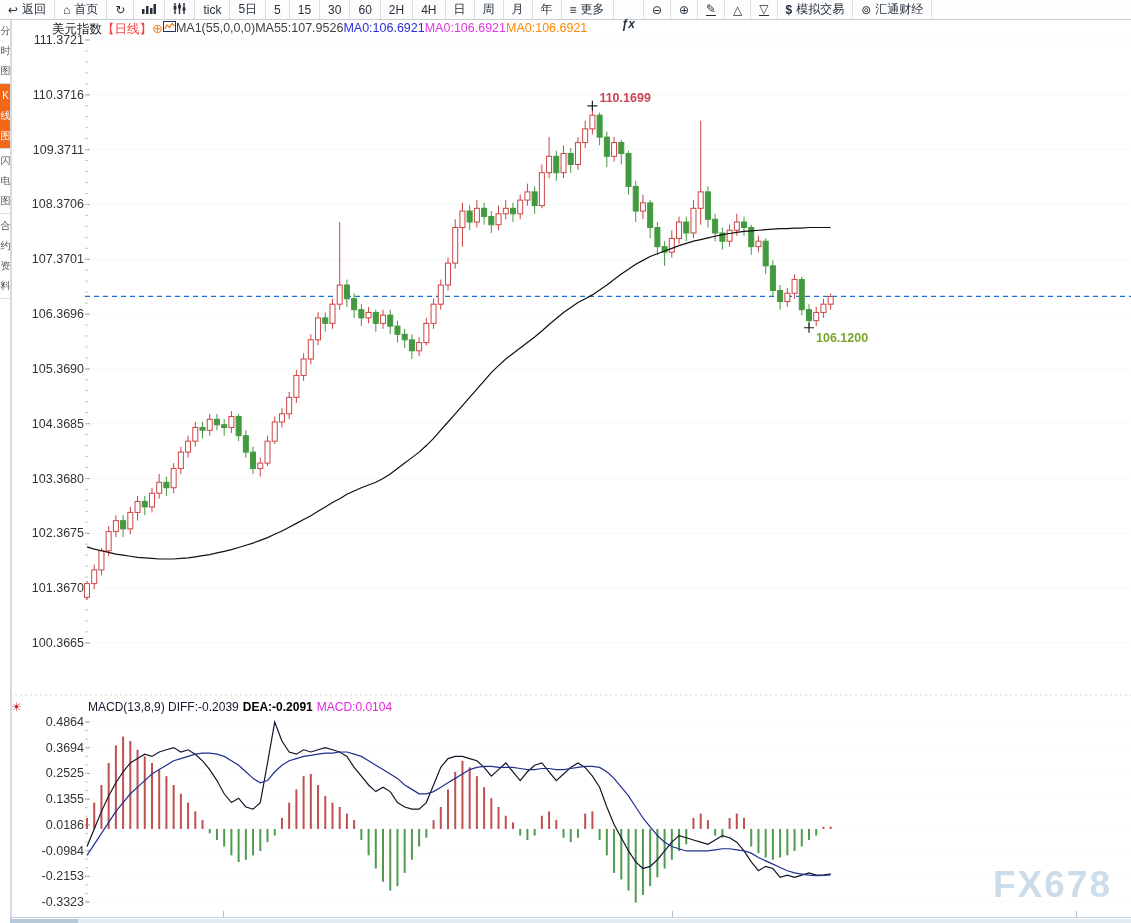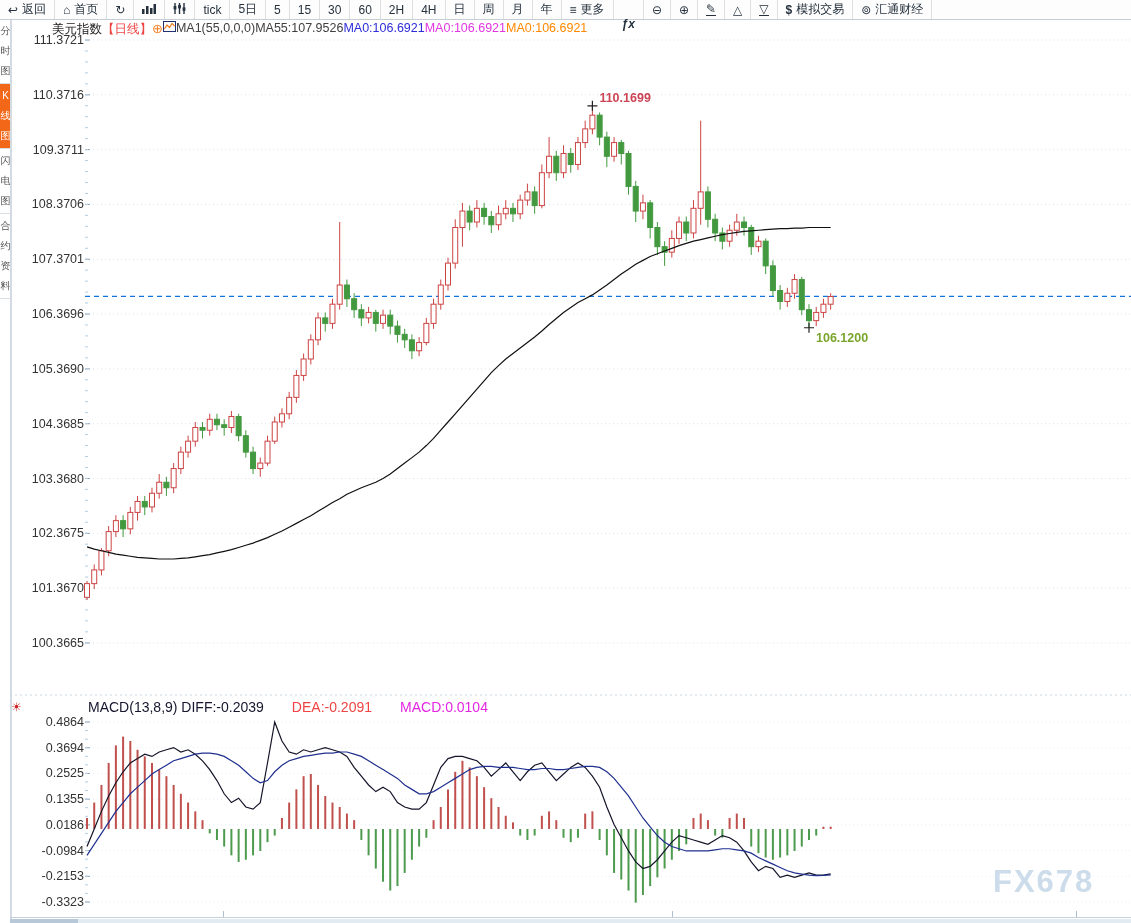--- a/index.html
+++ b/index.html
@@ -26,27 +26,27 @@
     font-size:12.5px;color:#222;z-index:4;}
   #main-header .sym{color:#222;}
   #main-header .period{color:#ef4444;}
   #main-header .plus{color:#f08028;font-size:13px;}
   #main-header .ma-dark{color:#404040;}
   #main-header .ma-blue{color:#2c2cd8;}
   #main-header .ma-magenta{color:#e236e2;}
   #main-header .ma-orange{color:#ff8800;}
 
   #macd-header{position:absolute;left:88px;top:699px;height:15px;display:flex;align-items:center;
-    gap:28px;font-size:14px;z-index:4;}
+    gap:4px;font-size:12px;z-index:4;}
   #macd-header .m-dark{color:#16162e;}
-  #macd-header .m-blue{color:#ef4444;}
+  #macd-header .m-blue{color:#000000;font-weight:bold;}
   #macd-header .m-magenta{color:#e326e3;text-align:right;}
   #sun-icon{position:absolute;left:11px;top:700px;font-size:12px;color:#cc2222;z-index:4;}
 
-  #watermark{position:absolute;left:993px;top:864px;font-size:31px;font-weight:bold;
+  #watermark{position:absolute;left:993px;top:864px;font-size:37px;font-weight:bold;
     color:#ccdcea;letter-spacing:2px;z-index:1;}
 
   
   .bottom-line{position:absolute;background:#c5d0dc;}
   #scroll-strip{position:absolute;left:10px;top:919px;width:1121px;height:4px;background:#e2eaf2;}
   #scroll-thumb{position:absolute;left:10px;top:919px;width:68px;height:4px;background:#b7c8d8;cursor:pointer;}
   .x-tick{position:absolute;width:1px;height:6px;top:911px;background:#aebfcf;}
 
   #chart-svg{position:absolute;left:0;top:0;z-index:2;pointer-events:none;}
   #panel-border{position:absolute;left:10px;top:19px;width:1px;height:904px;background:#d3dae1;}

